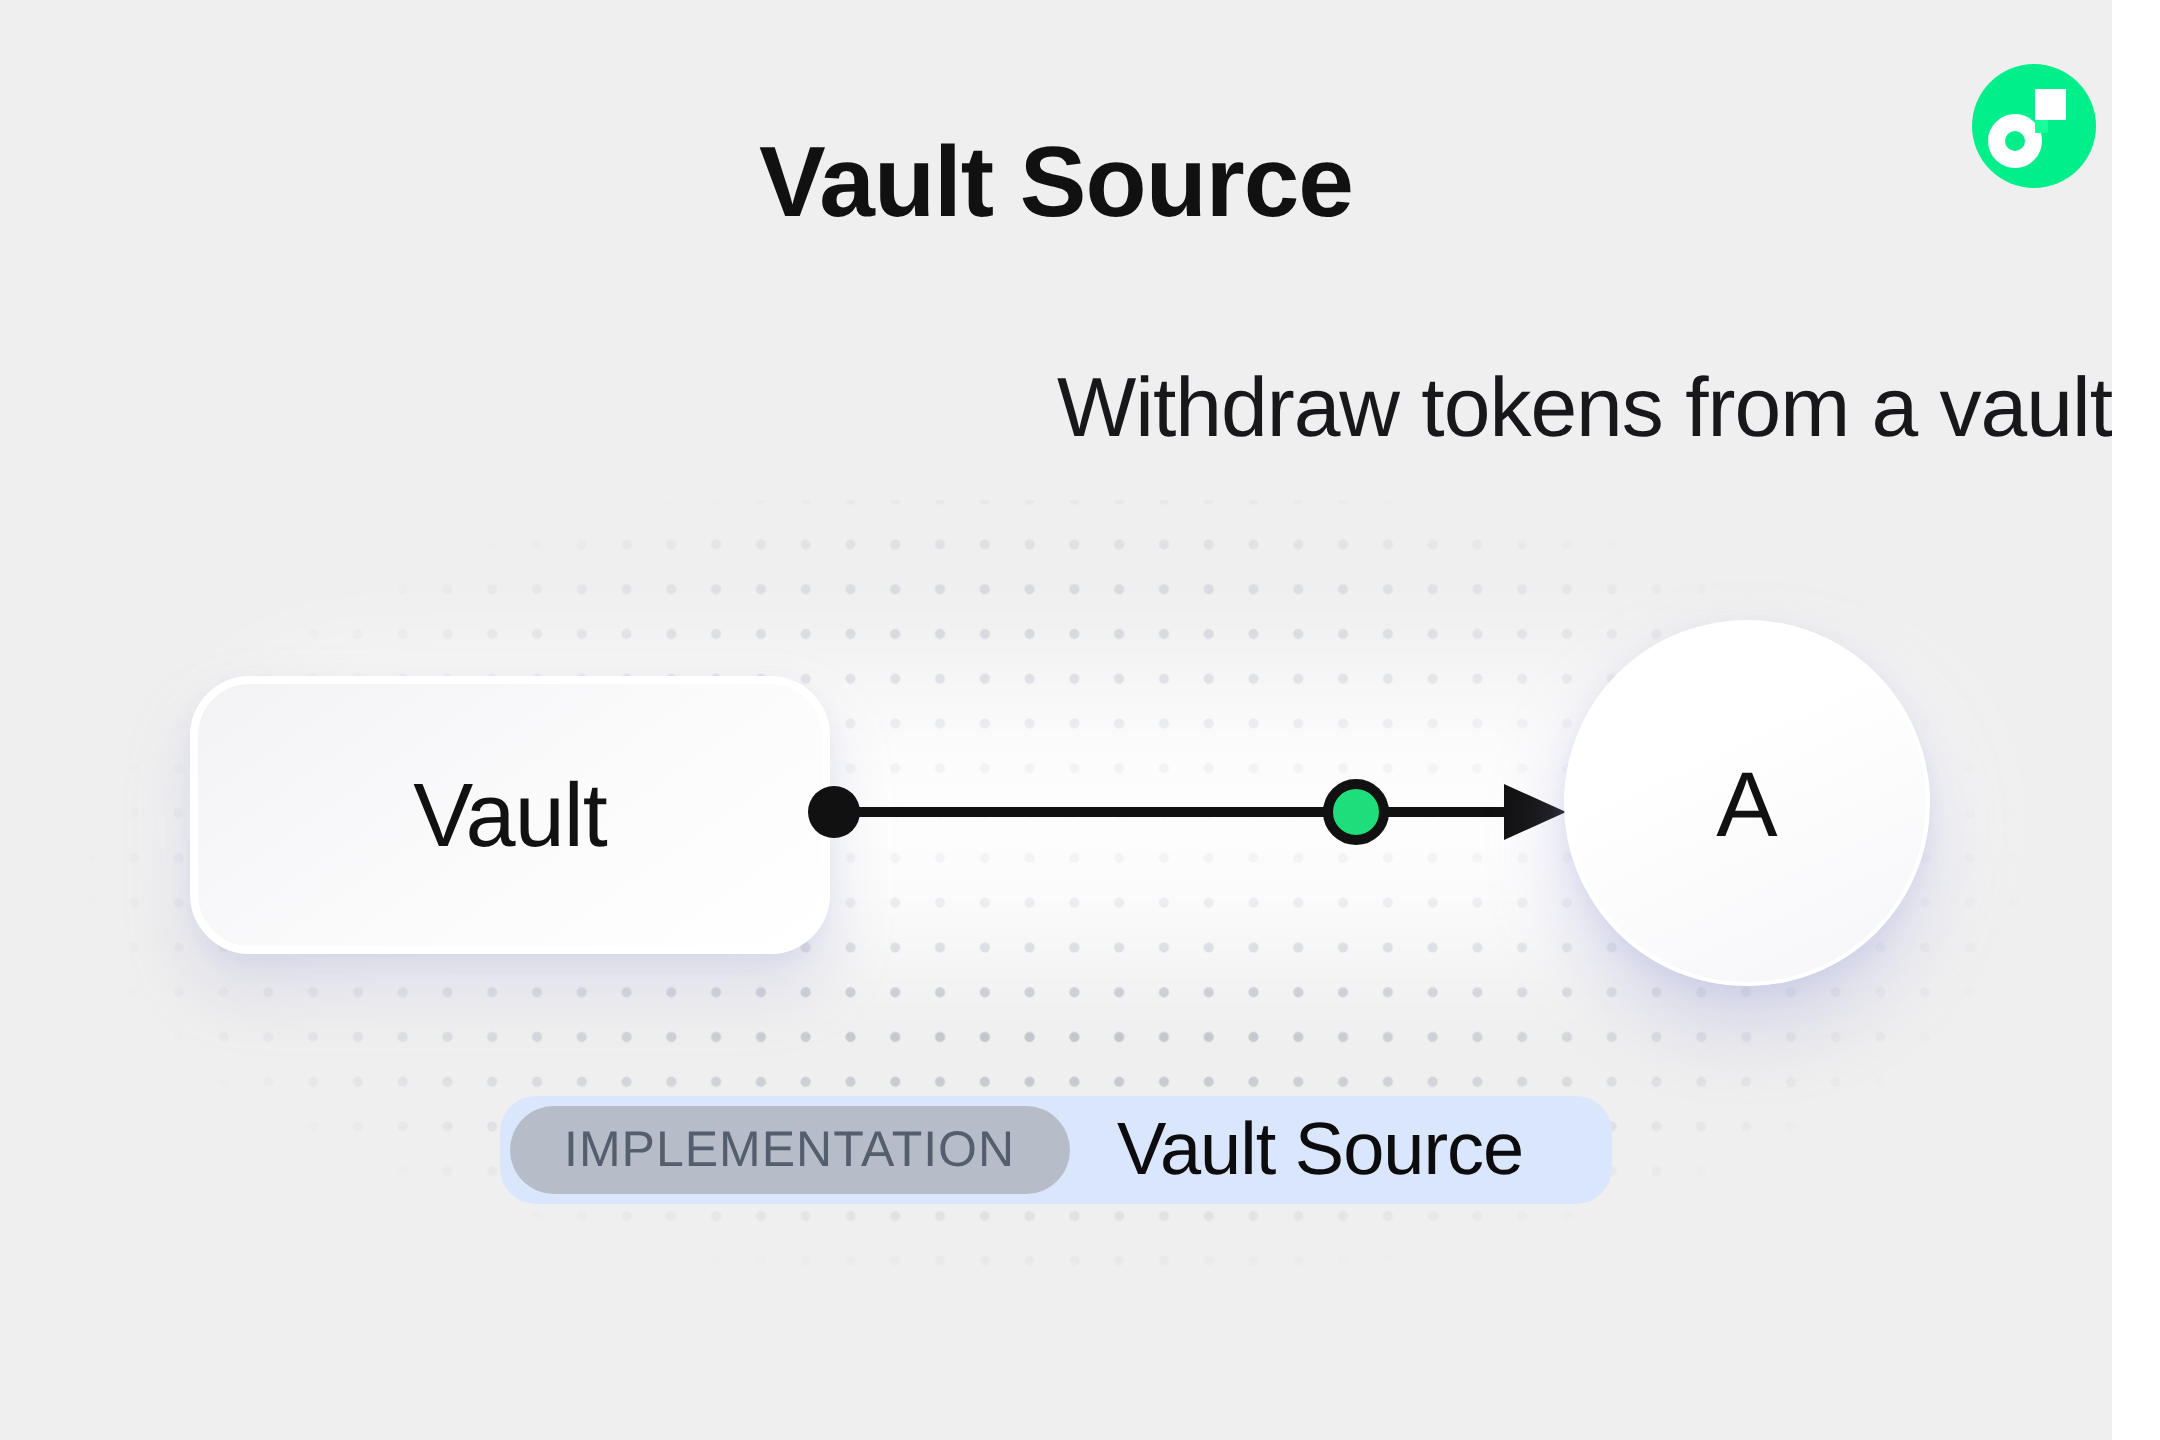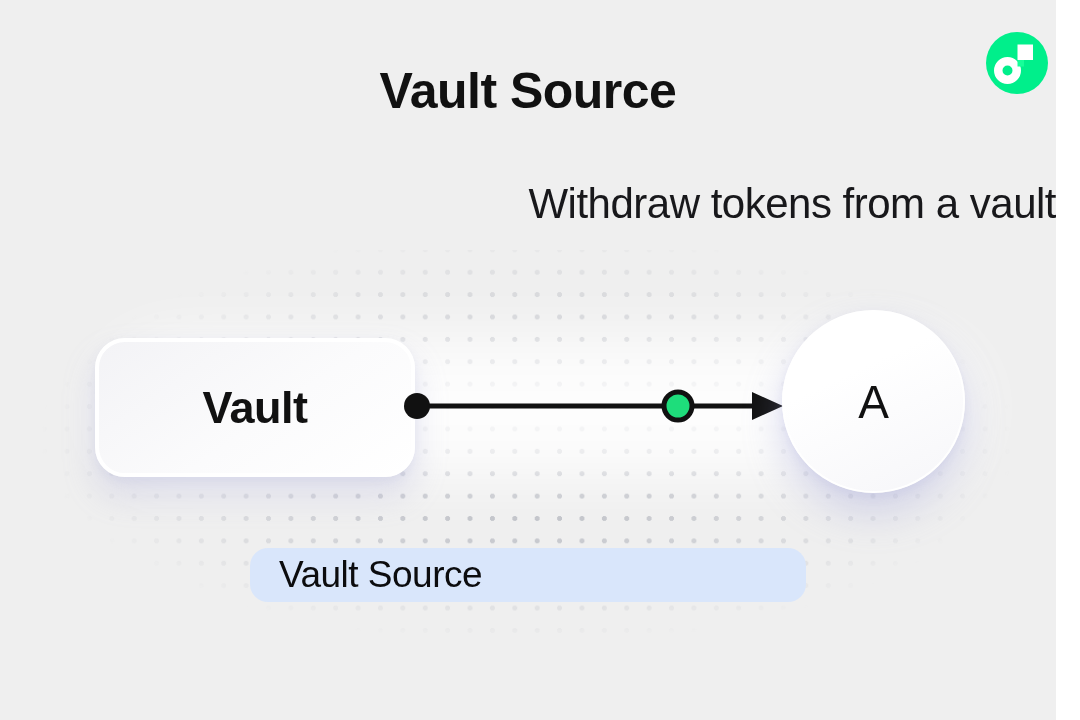--- a/index.html
+++ b/index.html
@@ -87,21 +87,21 @@
     border: 4px solid #ffffff;
     border-radius: 30px;
     background: linear-gradient(145deg, #f3f3f6 0%, #fbfbfc 55%, #ffffff 100%);
     box-shadow: 0 18px 32px rgba(160, 162, 210, 0.28), 0 4px 10px rgba(160,162,210,0.12);
     display: flex;
     align-items: center;
     justify-content: center;
   }
   .vault-node .node-label {
     font-size: 45px;
-    font-weight: 700;
+    font-weight: 400;
     letter-spacing: -0.5px;
     color: var(--ink, #111111);
   }
 
   
   .connector {
     position: absolute;
     left: 395px;
     top: 374px;
     width: 400px;
@@ -213,16 +213,17 @@
     <circle class="start-dot" cx="22" cy="32" r="13"></circle>
     <polygon class="arrow-head" points="357,18 388,32 357,46"></polygon>
     <circle class="token-dot" cx="283" cy="32" r="14"></circle>
   </svg>
 
   <div class="account-node">
     <span class="node-label">A</span>
   </div>
 
   <div class="impl-badge">
+    <span class="impl-tag">IMPLEMENTATION</span>
     <span class="impl-label">Vault Source</span>
   </div>
 
 </div>
 
 </body></html>

